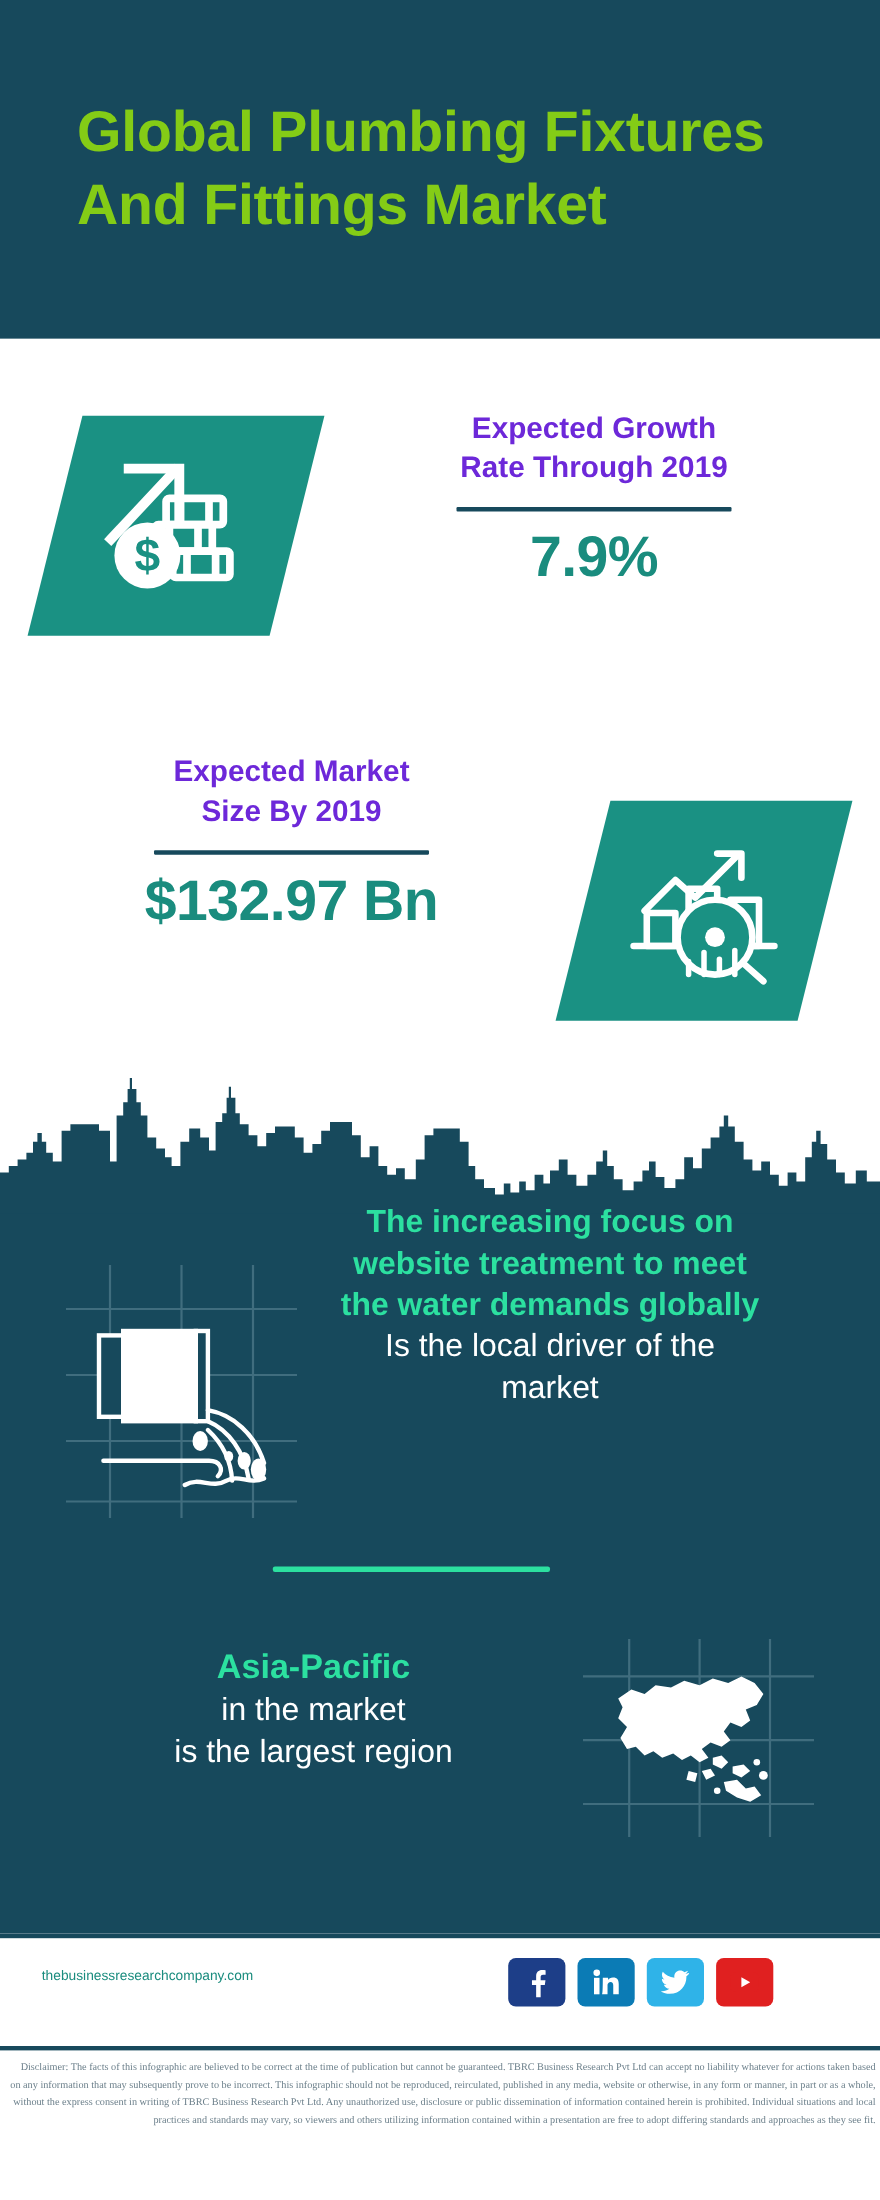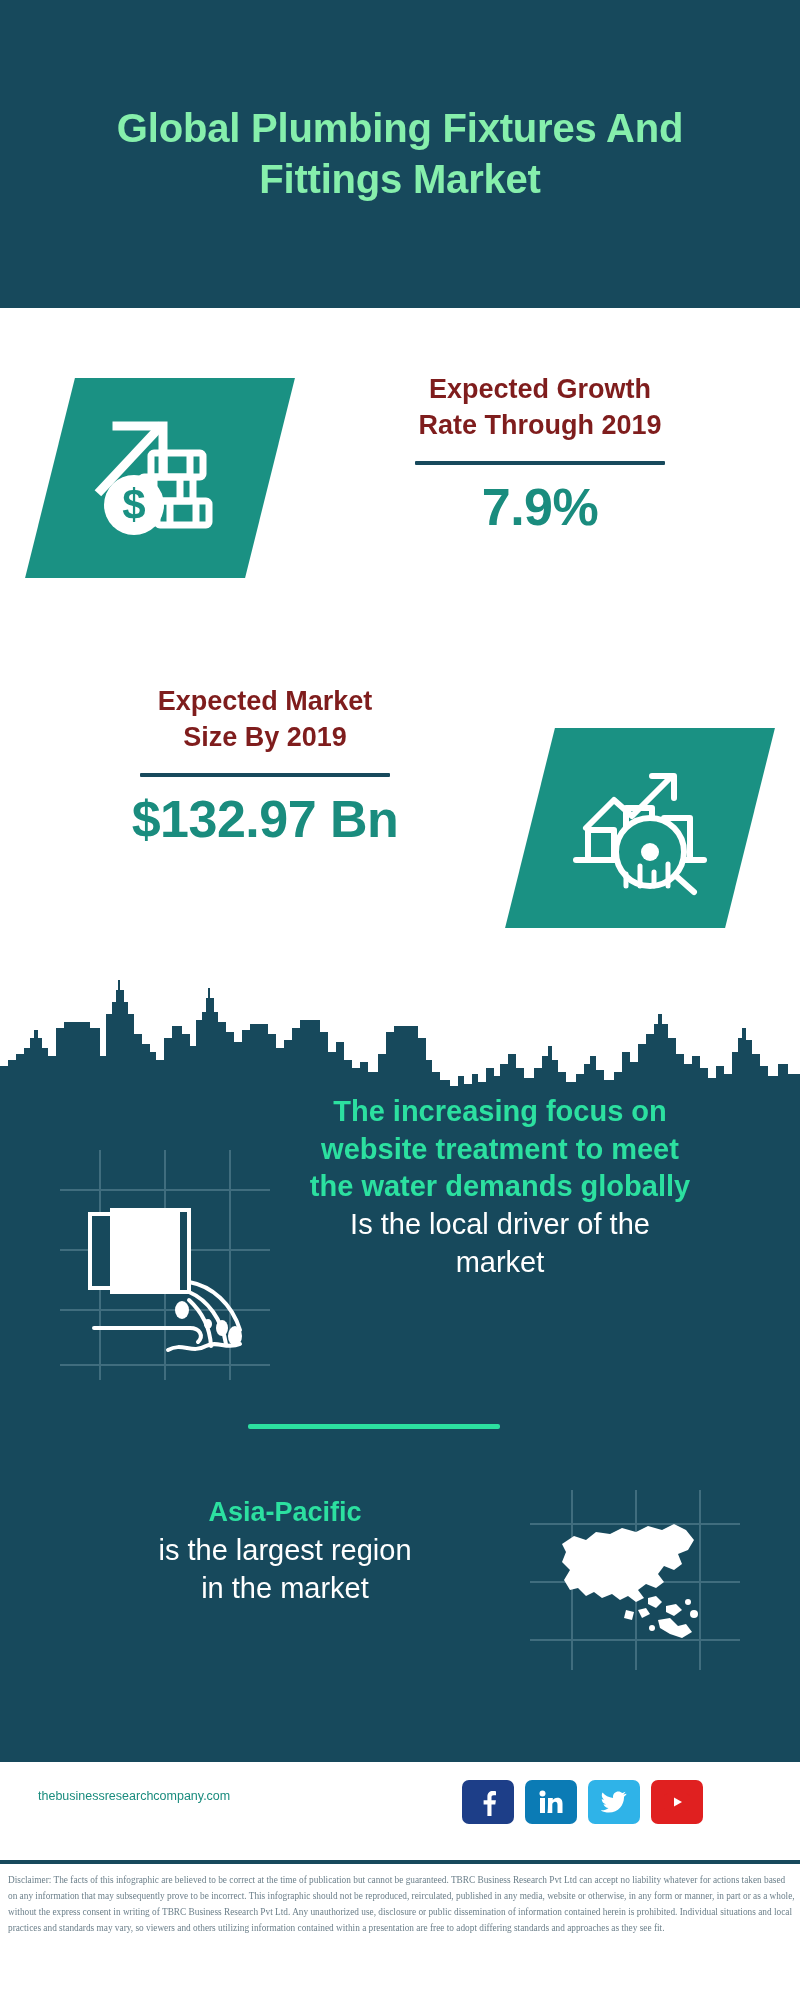--- a/index.html
+++ b/index.html
@@ -21,25 +21,25 @@
   .header {
     position: absolute;
     left: 0; top: 0;
     width: 800px; height: 308px;
     background: #17495c;
     display: flex;
     align-items: center;
     justify-content: center;
   }
   .header-title {
-    color: #86efac;
-    font-size: 40px;
+    color: #84cc16;
+    font-size: 52px;
     font-weight: bold;
     line-height: 1.28;
-    text-align: center;
+    text-align: left;
     letter-spacing: -0.2px;
     width: 660px;
   }
 
   
   .white-band {
     position: absolute;
     left: 0; top: 308px;
     width: 800px; height: 790px;
     background: #ffffff;
@@ -62,21 +62,21 @@
 
   
   #tile-growth { left: 50px; top: 378px; width: 220px; height: 200px; }
   #growth-text {
     position: absolute;
     left: 330px; top: 372px;
     width: 420px;
     text-align: center;
   }
   .stat-label {
-    color: #7f1d1d;
+    color: #6d28d9;
     font-size: 27px;
     font-weight: bold;
     line-height: 1.32;
   }
   .stat-rule {
     width: 250px;
     height: 4px;
     background: #17495c;
     margin: 18px auto 14px auto;
     border-radius: 1px;
@@ -147,21 +147,21 @@
 
   
   #region-block {
     position: absolute;
     left: 55px; top: 1495px;
     width: 460px;
     text-align: center;
   }
   .region-name {
     color: #2ce0a0;
-    font-size: 27px;
+    font-size: 31px;
     font-weight: bold;
     line-height: 1.32;
   }
   .region-sub {
     color: #ffffff;
     font-size: 29px;
     font-weight: normal;
     line-height: 1.32;
   }
 
@@ -214,21 +214,21 @@
     background: #17495c;
   }
   .disclaimer {
     position: absolute;
     left: 8px; top: 1873px;
     width: 788px;
     color: #6b7f8a;
     font-size: 9.3px;
     line-height: 1.72;
     font-family: "Liberation Serif", serif;
-    text-align: left;
+    text-align: right;
   }
 </style>
 </head>
 <body>
 
 <div id="page">
 
   <div class="header">
     <div class="header-title">Global Plumbing Fixtures And Fittings Market</div>
   </div>
@@ -374,22 +374,22 @@
     <div class="driver-highlight">website treatment to meet</div>
     <div class="driver-highlight">the water demands globally</div>
     <div class="driver-sub">Is the local driver of the</div>
     <div class="driver-sub">market</div>
   </div>
 
   <div class="green-rule"></div>
 
   <div id="region-block">
     <div class="region-name">Asia-Pacific</div>
+    <div class="region-sub">in the market</div>
     <div class="region-sub">is the largest region</div>
-    <div class="region-sub">in the market</div>
   </div>
 
   <svg class="grid-dec" style="left:530px; top:1490px;" width="210" height="180">
     <g stroke="#9fc0cc" stroke-width="2" fill="none">
       <line x1="42" y1="0" x2="42" y2="180"></line>
       <line x1="106" y1="0" x2="106" y2="180"></line>
       <line x1="170" y1="0" x2="170" y2="180"></line>
       <line x1="0" y1="34" x2="210" y2="34"></line>
       <line x1="0" y1="92" x2="210" y2="92"></line>
       <line x1="0" y1="150" x2="210" y2="150"></line>

